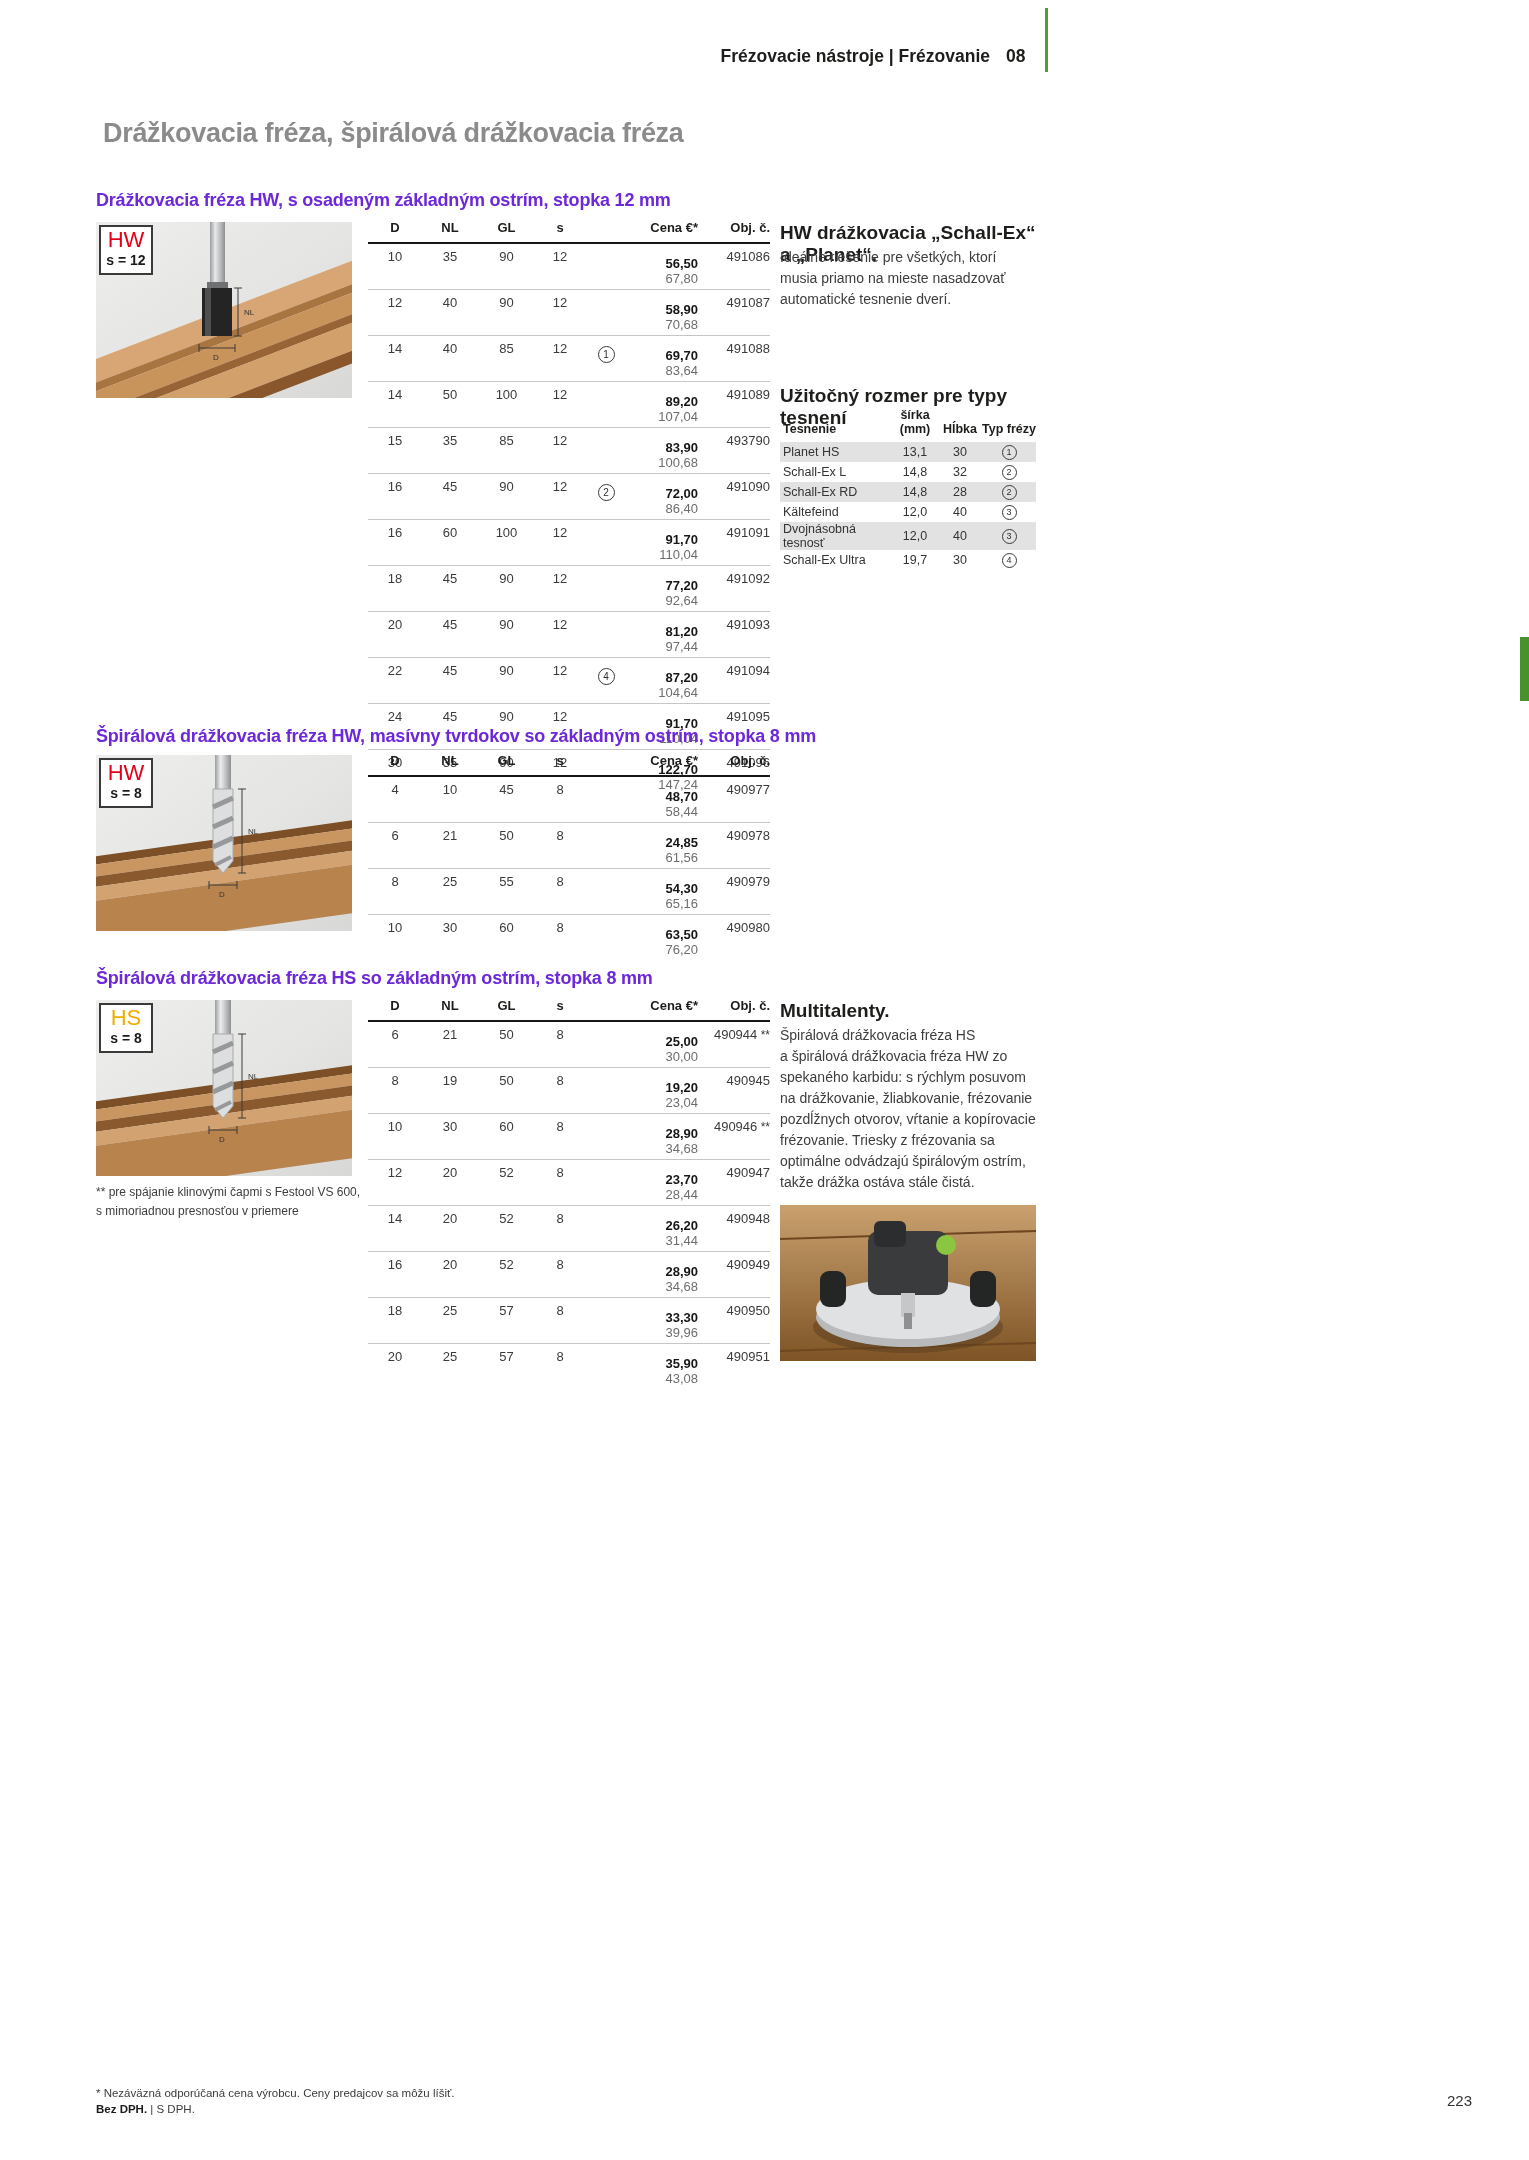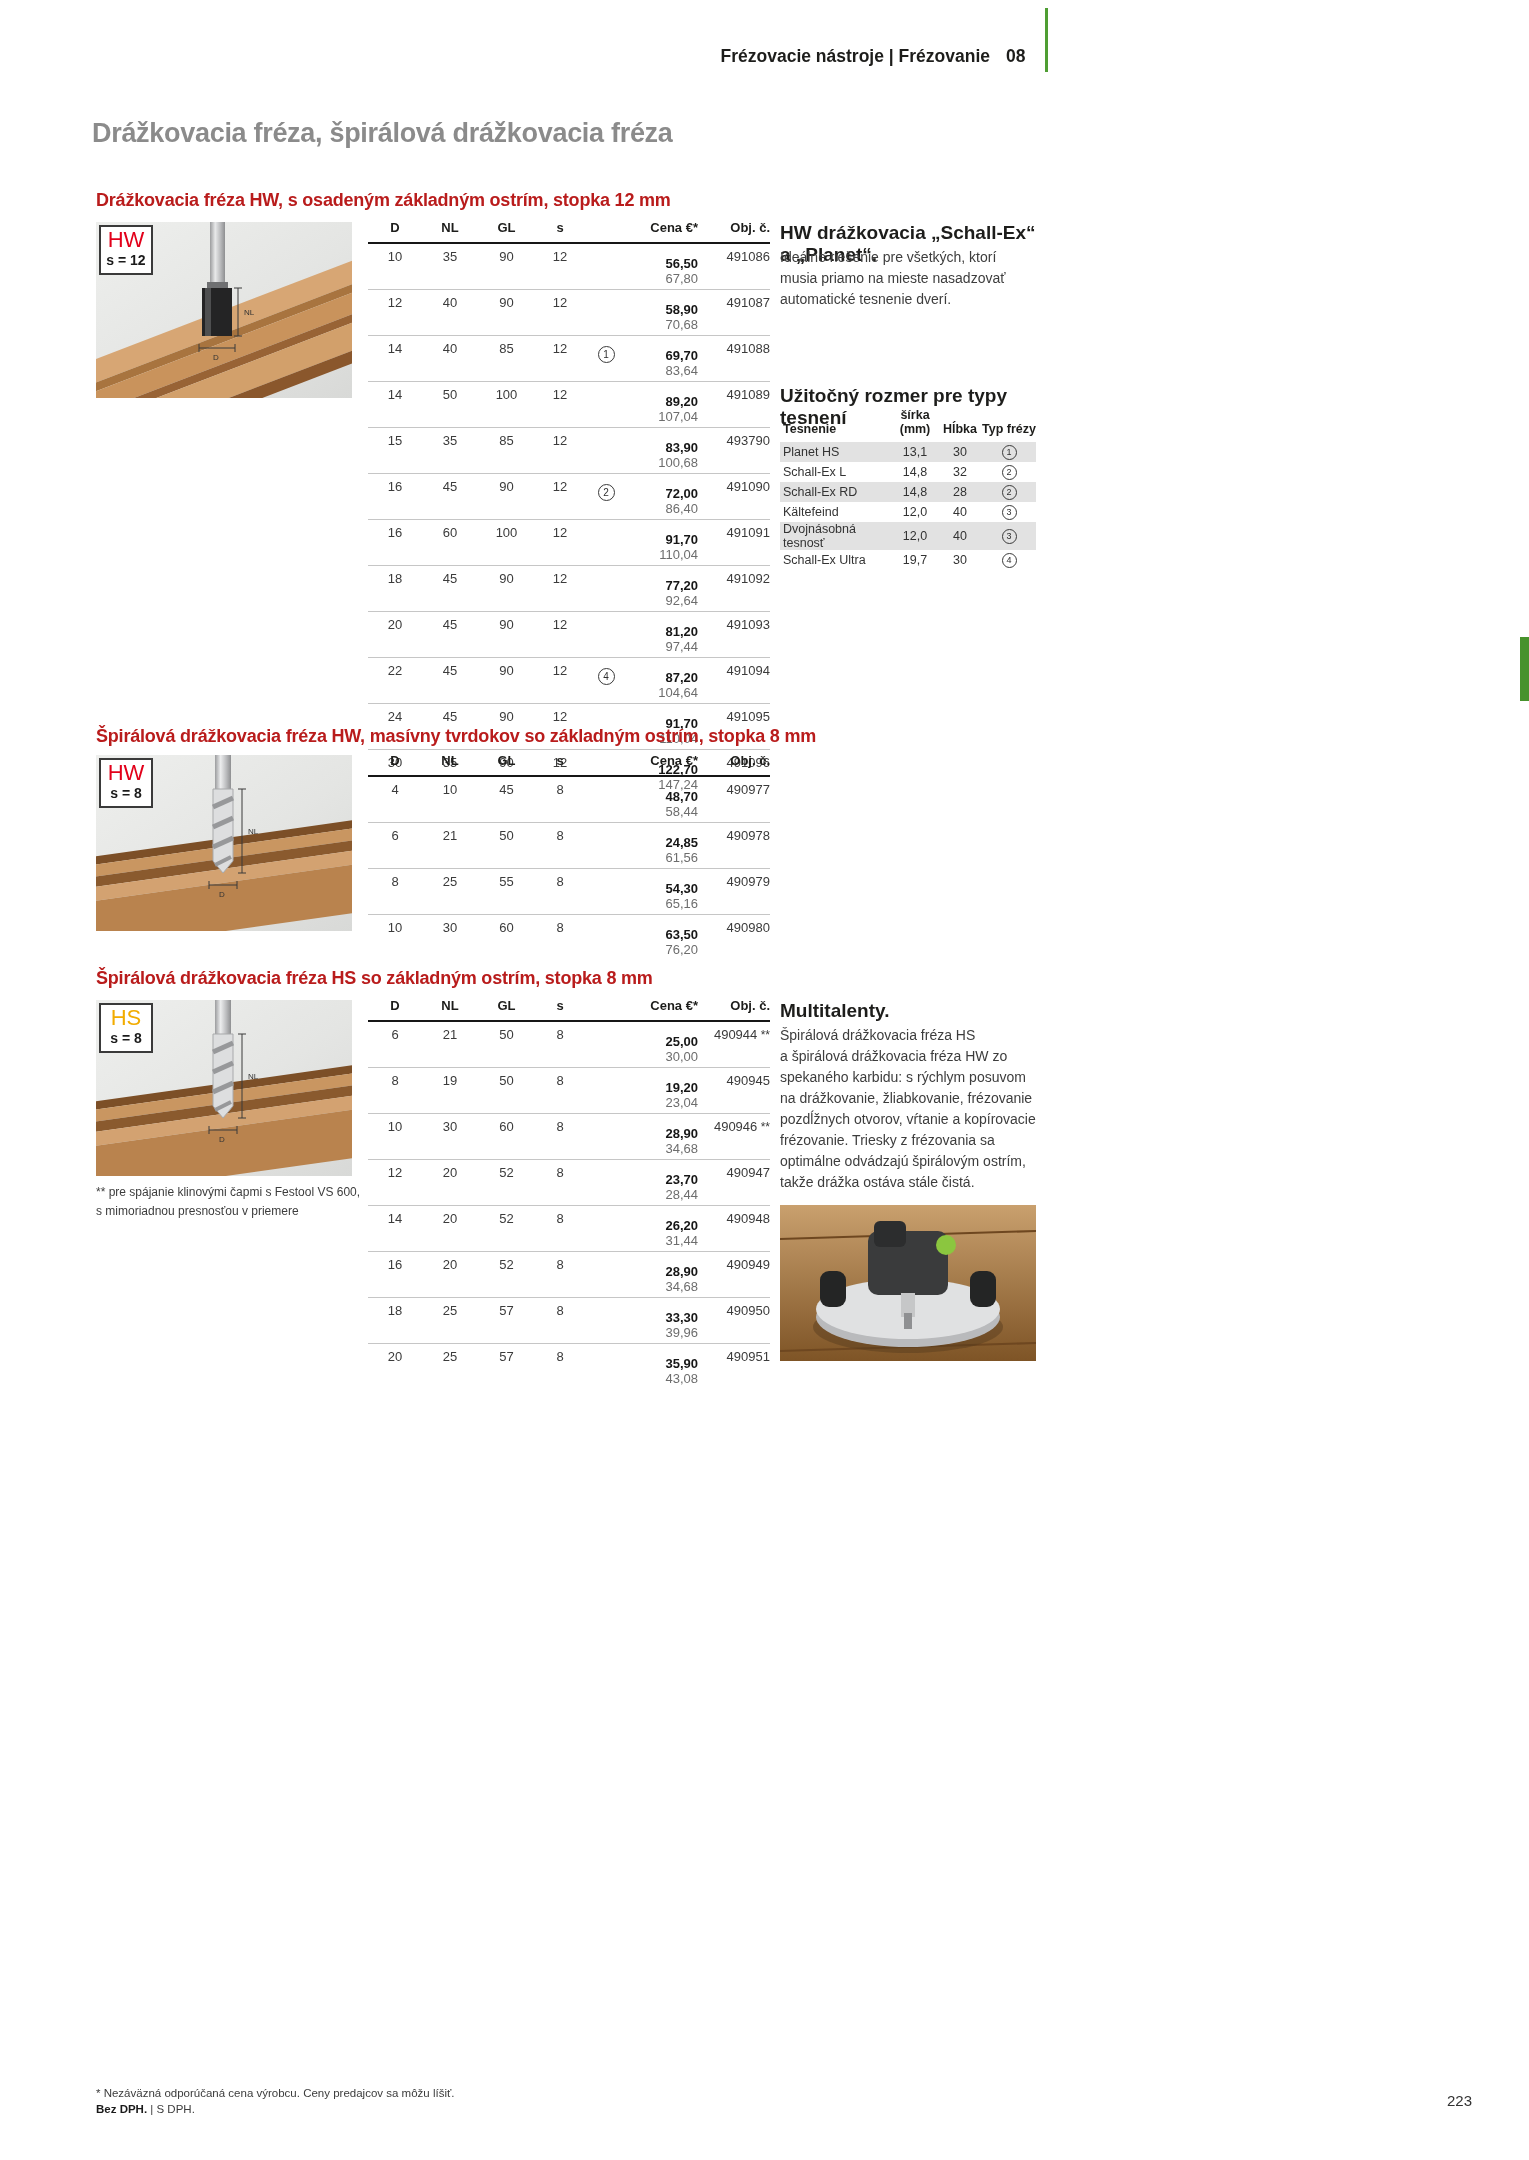--- a/index.html
+++ b/index.html
@@ -9,23 +9,23 @@
     -webkit-font-smoothing:antialiased;
   }
   .abs{position:absolute;}
 
   
   #breadcrumb{top:46px;left:480px;width:510px;text-align:right;font-size:17.5px;font-weight:bold;color:#1d1d1b;}
   #chapter{top:46px;left:1006px;width:40px;font-size:17.5px;font-weight:bold;color:#1d1d1b;}
   #green-line{top:8px;left:1045px;width:3px;height:64px;background:#4f9e33;}
   #green-tab{right:0;top:637px;width:9px;height:64px;background:#47922c;}
 
-  #page-title{top:118px;left:92px;font-size:27px;font-weight:bold;color:#8b8b8b;letter-spacing:-0.3px;}
-
-  .section-heading{left:96px;font-size:18px;font-weight:bold;color:#b91c1c;letter-spacing:-0.2px;}
+  #page-title{top:118px;left:103px;font-size:27px;font-weight:bold;color:#8b8b8b;letter-spacing:-0.3px;}
+
+  .section-heading{left:96px;font-size:18px;font-weight:bold;color:#6d28d9;letter-spacing:-0.2px;}
   #s1-heading{top:190px;} #s2-heading{top:726px;} #s3-heading{top:968px;}
 
   
   .product-img{left:96px;width:256px;height:176px;overflow:hidden;background:#e9eae8;}
   #img1{top:222px;} #img2{top:755px;} #img3{top:1000px;}
   .badge{position:absolute;top:3px;left:3px;width:54px;height:50px;background:#fff;border:2px solid #3a3a3a;text-align:center;box-sizing:border-box;}
   .badge .mat{display:block;font-weight:normal;font-size:22px;line-height:22px;margin-top:2px;}
   .badge .shank{display:block;font-weight:bold;font-size:14px;line-height:19px;color:#1a1a1a;}
   .mat.hw{color:#e2001a;} .mat.hs{color:#f2ac00;}
 

